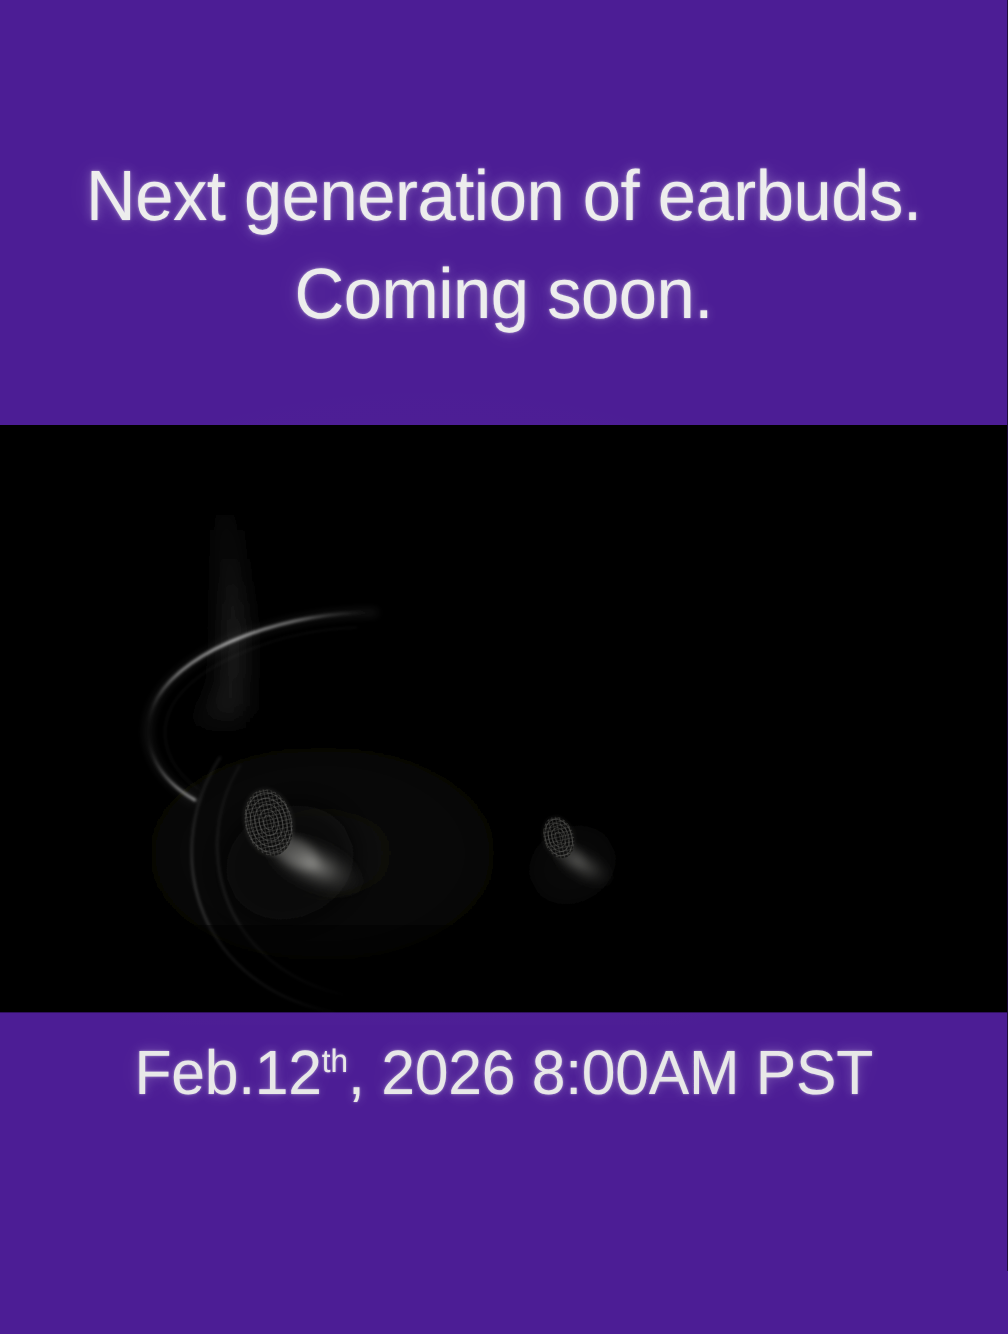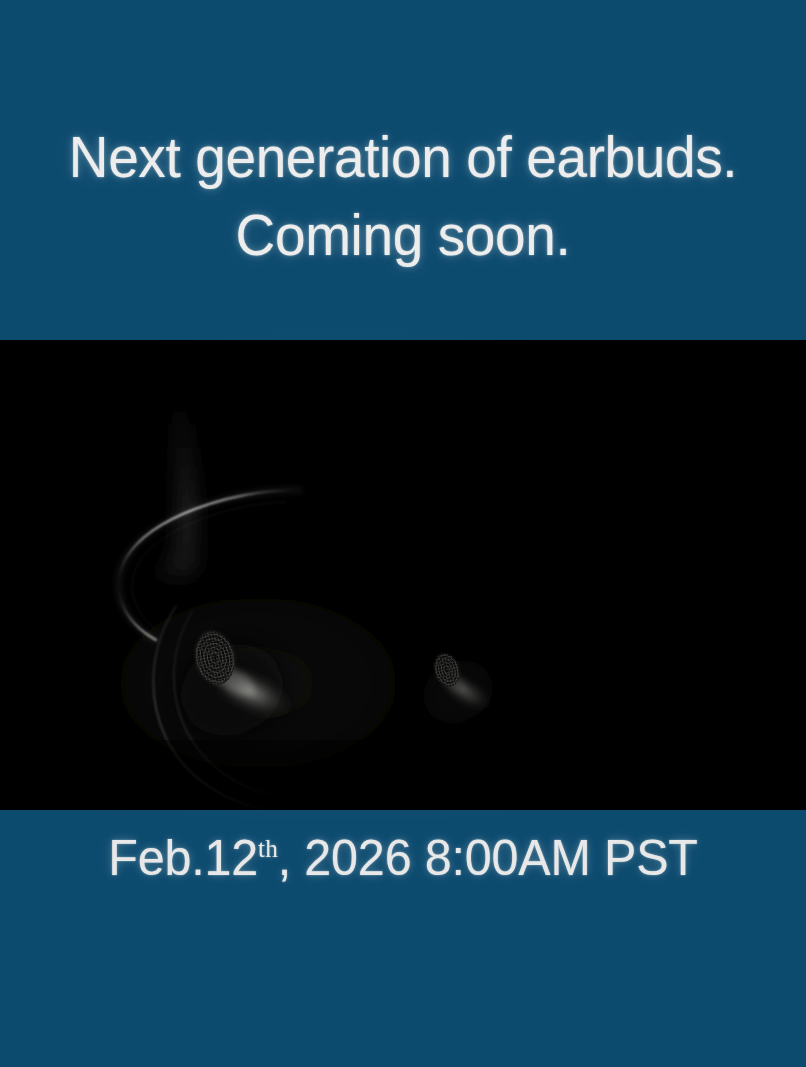--- a/index.html
+++ b/index.html
@@ -9,21 +9,21 @@
     background: #000000;
   }
   body {
     font-family: "Liberation Sans", sans-serif;
   }
 
   #teaser-page {
     position: relative;
     width: 806px;
     height: 1067px;
-    background: #0c4a6e;
+    background: #4c1d95;
     overflow: hidden;
     margin: 0 auto;
   }
 
   
   .ambient-glow {
     position: absolute;
     left: 50%;
     top: 560px;
     width: 760px;
@@ -78,21 +78,20 @@
       0 0 2px rgba(255,255,255,0.50),
       0 0 9px rgba(255,255,255,0.26),
       0 0 24px rgba(255,255,255,0.11);
     white-space: nowrap;
   }
   .date-line .sup {
     font-size: 0.52em;
     vertical-align: super;
     line-height: 0;
     letter-spacing: 0;
-    font-family: Liberation Serif, serif;
   }
 
   
   #product-teaser {
     position: absolute;
     left: 0;
     top: 340px;
     width: 806px;
     height: 470px;
     pointer-events: none;

